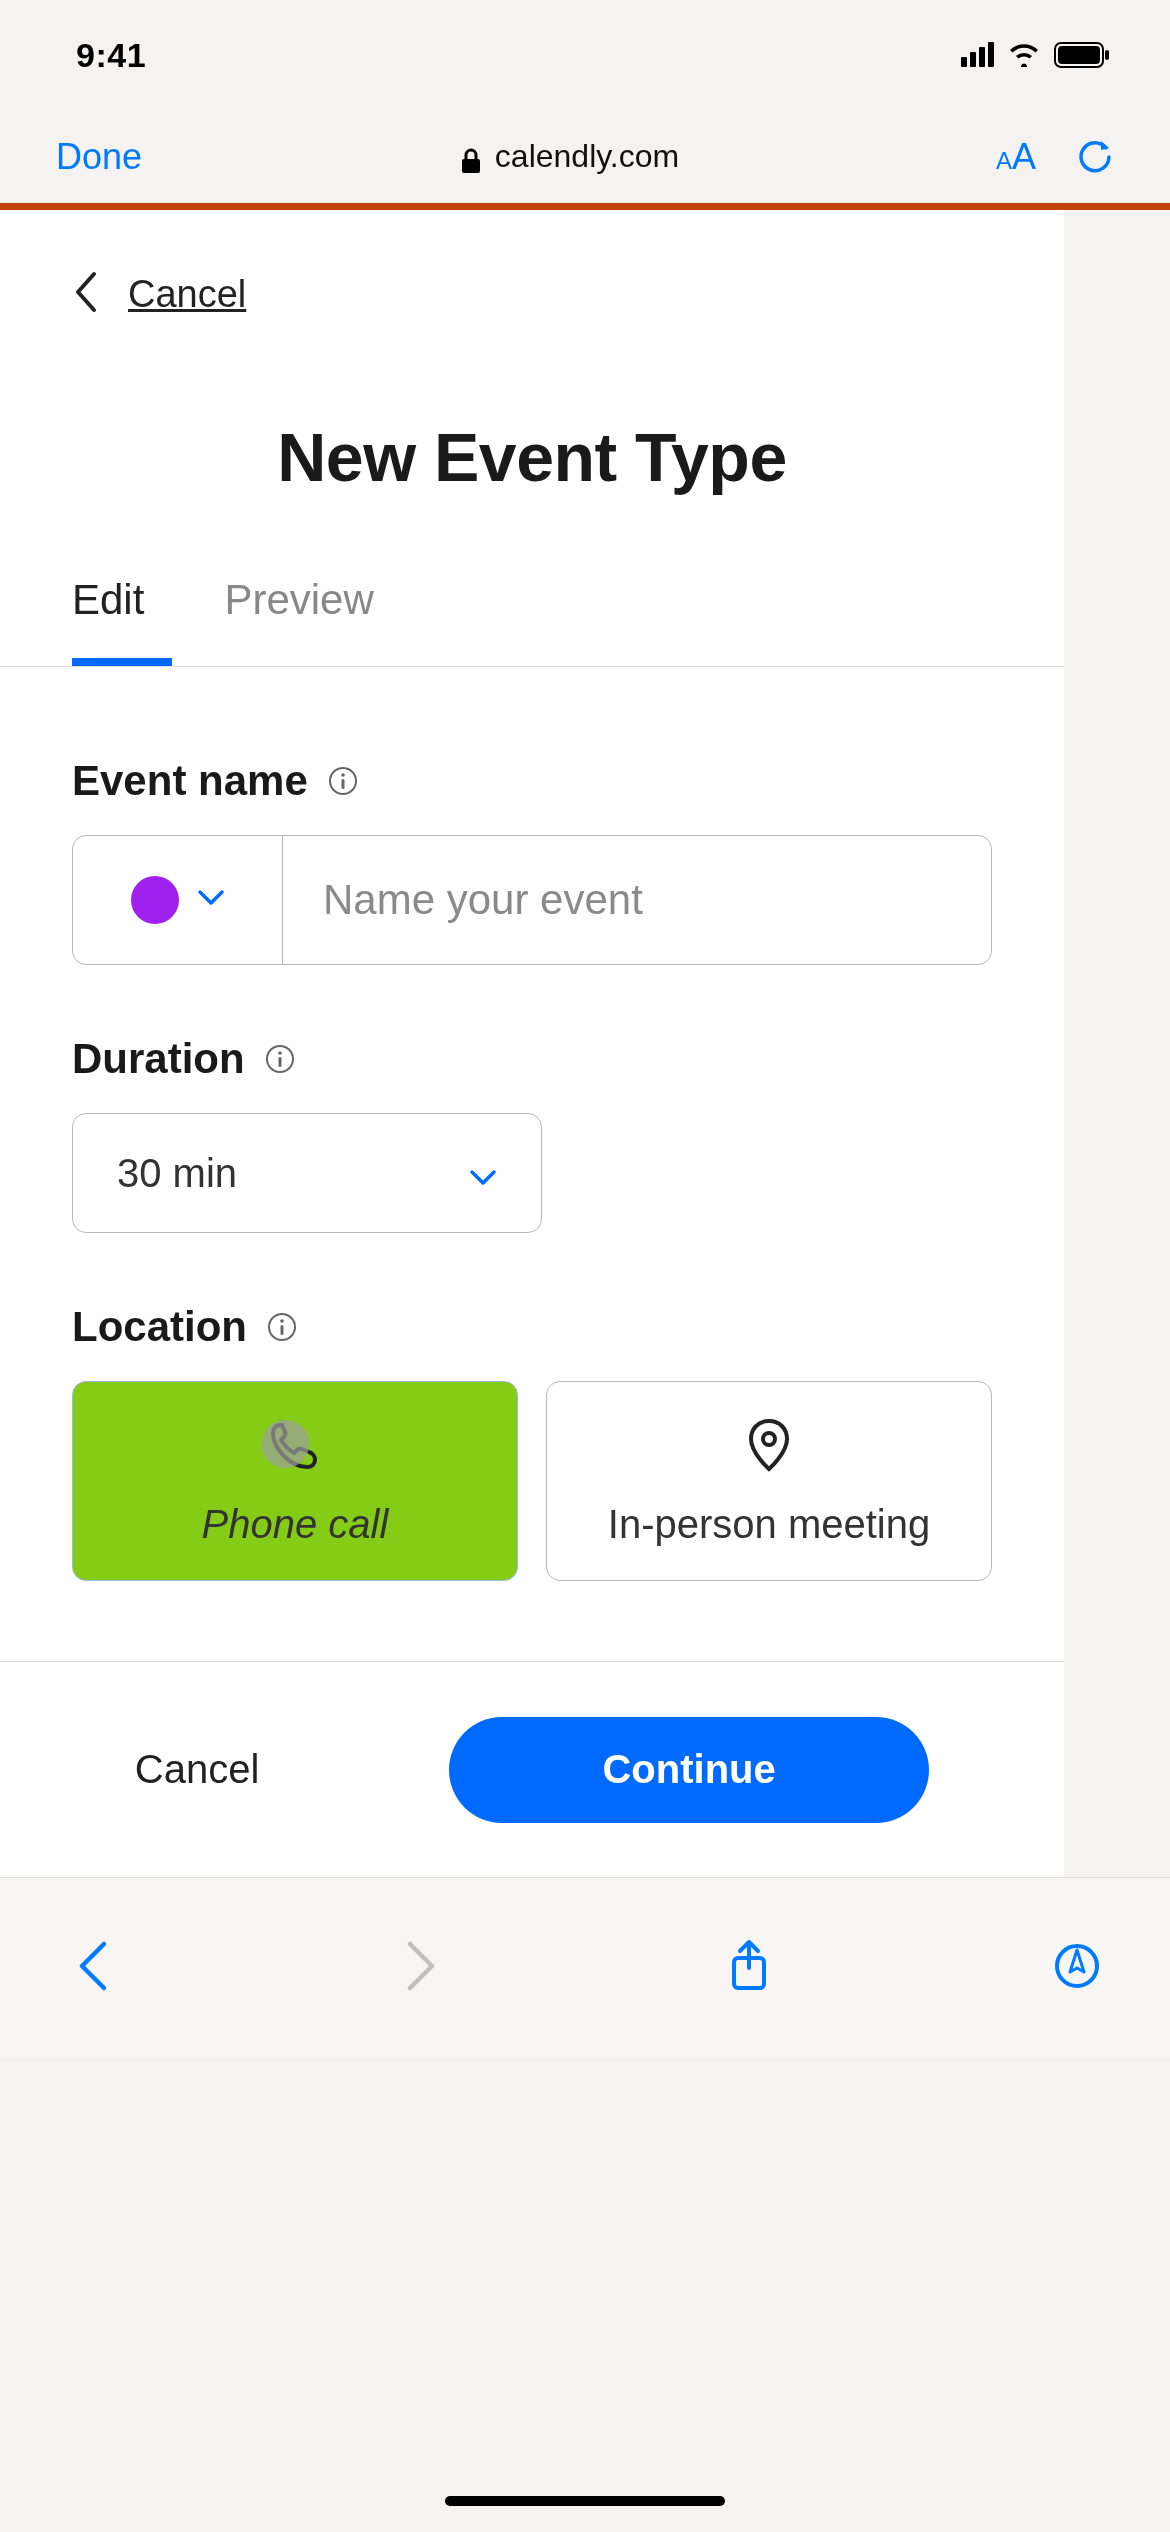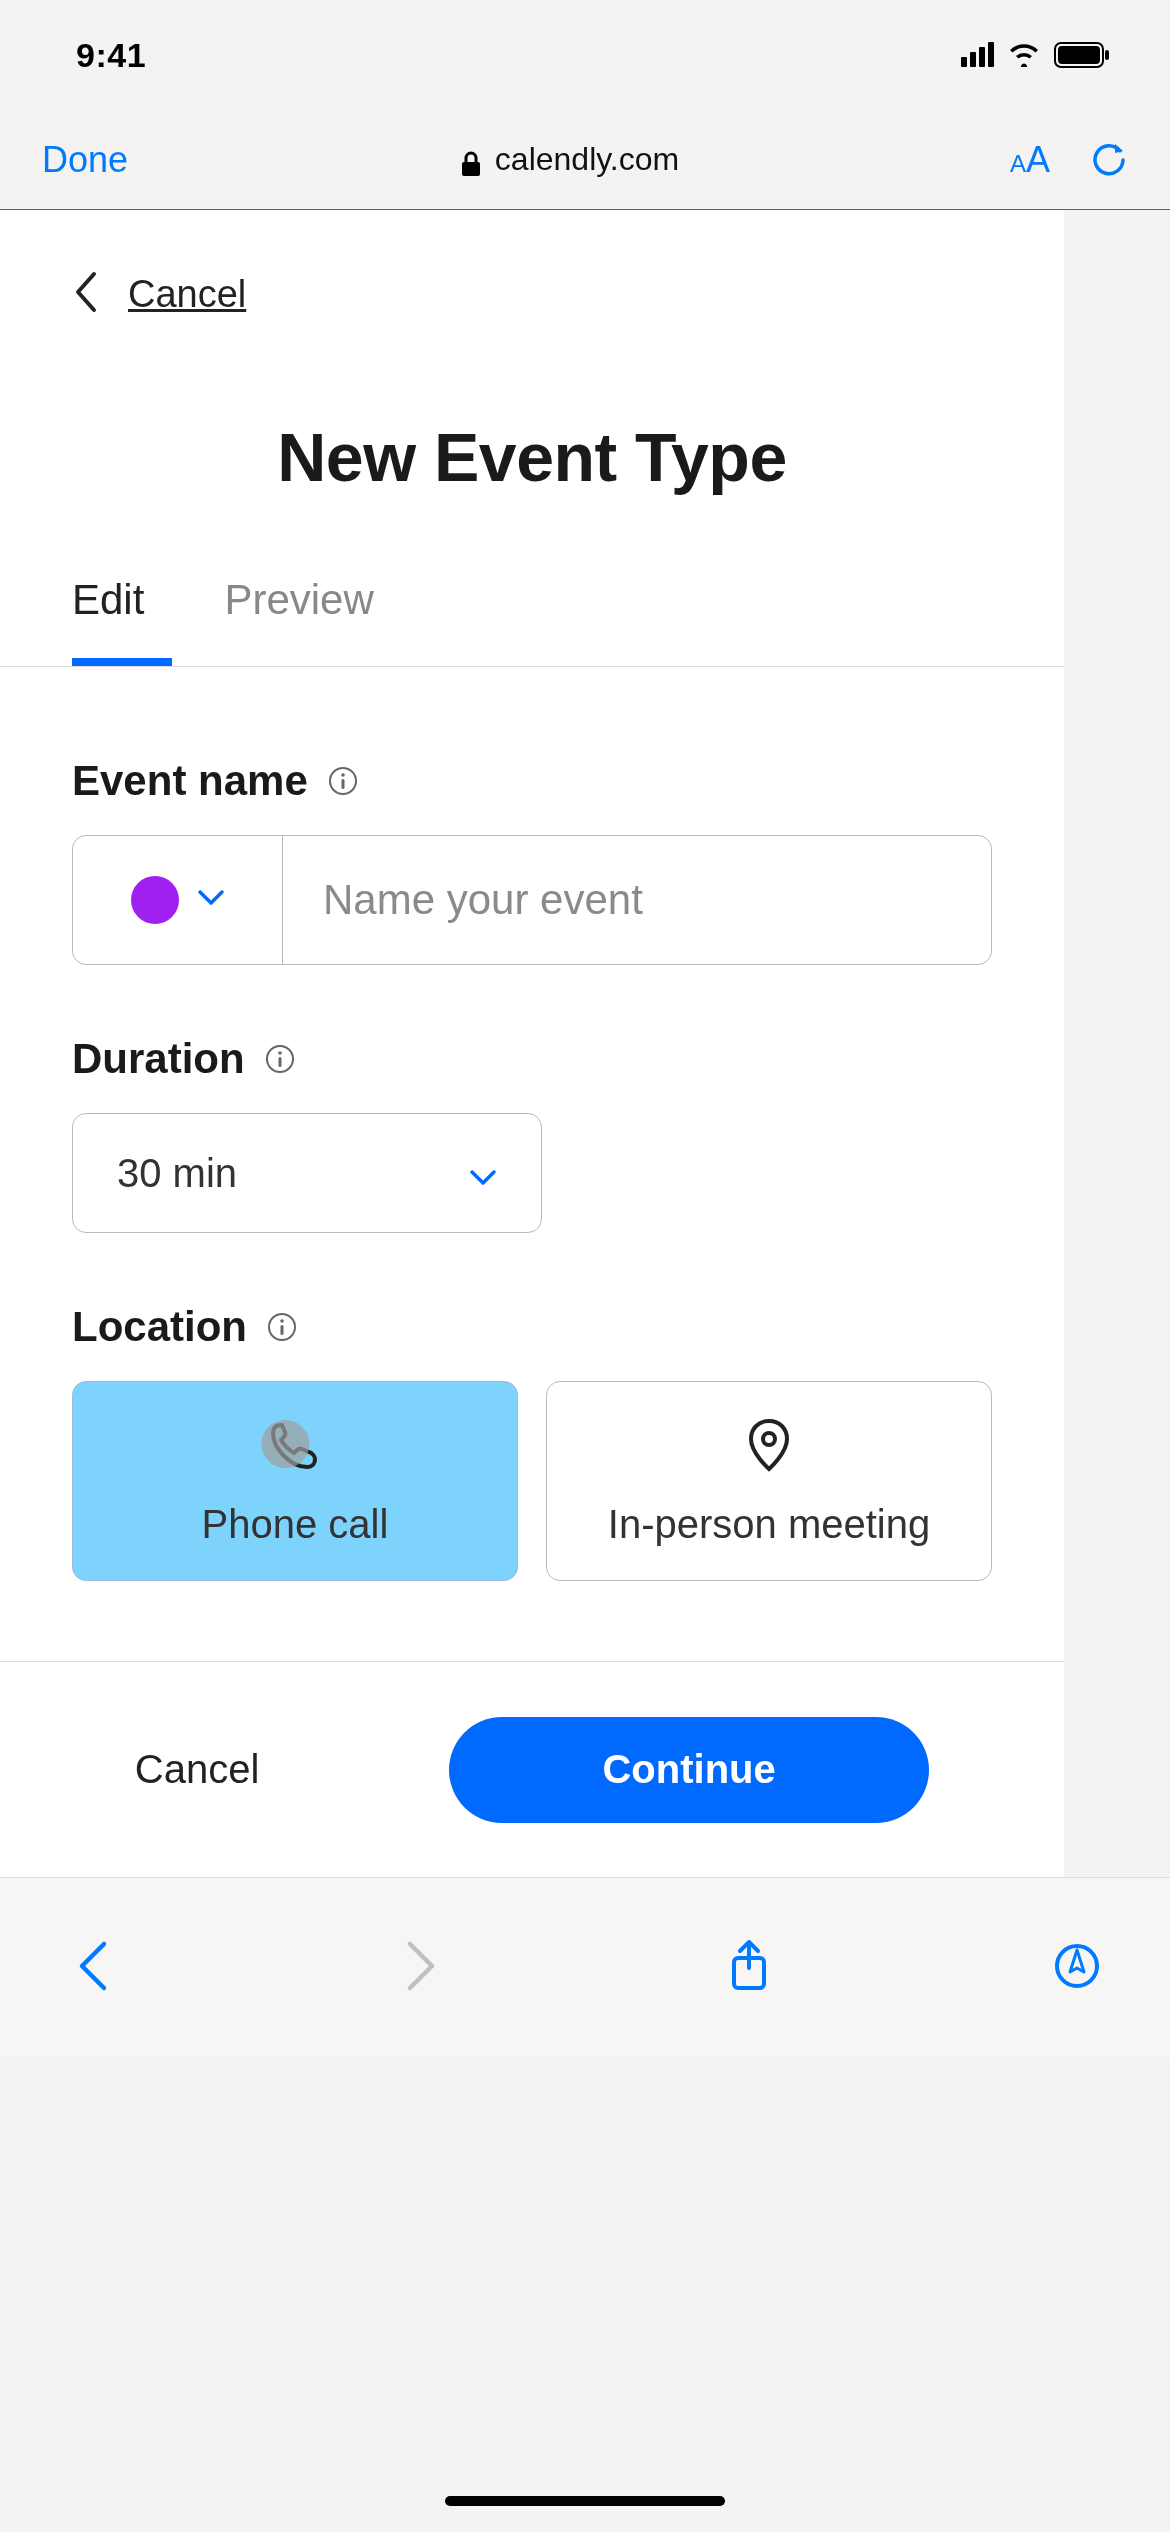--- a/index.html
+++ b/index.html
@@ -8,21 +8,21 @@
     .status-time { font-size: 34px; font-weight: 600; letter-spacing: 0.5px; }
     .status-right { display: flex; align-items: center; gap: 14px; }
     .cell-bars { display: flex; align-items: flex-end; gap: 3px; height: 24px; }
     .cell-bars span { width: 6px; background: #000; border-radius: 1px; }
     .cell-bars span:nth-child(1) { height: 10px; }
     .cell-bars span:nth-child(2) { height: 15px; }
     .cell-bars span:nth-child(3) { height: 20px; }
     .cell-bars span:nth-child(4) { height: 25px; }
     .wifi-svg { width: 32px; height: 24px; }
     .battery-svg { width: 56px; height: 26px; }
-    .browser-bar { height: 100px; display: flex; align-items: center; justify-content: space-between; padding: 0 42px; border-bottom: 1px solid #c2410c; }
+    .browser-bar { height: 100px; display: flex; align-items: center; justify-content: space-between; padding: 0 56px; border-bottom: 7px solid #c2410c; }
     .browser-done { font-size: 36px; color: #007aff; }
     .browser-center { display: flex; align-items: flex-end; gap: 12px; font-size: 32px; font-weight: 500; color: #111; }
     .lock-svg { width: 24px; height: 28px; }
     .browser-right { display: flex; align-items: center; gap: 40px; }
     .aa { font-weight: 500; color: #007aff; }
     .aa small { font-size: 24px; }
     .aa big { font-size: 36px; }
     .reload-svg { width: 38px; height: 38px; }
     .page { background: #fff; width: 934px; }
     .page-top { padding: 48px 72px 0 72px; }
@@ -41,21 +41,21 @@
     .name-row { display: flex; border: 1.5px solid #b9b9b9; border-radius: 14px; height: 130px; overflow: hidden; }
     .color-pick { width: 210px; border-right: 1.5px solid #b9b9b9; display: flex; align-items: center; justify-content: center; gap: 18px; }
     .color-dot { width: 48px; height: 48px; border-radius: 50%; background: #a020f0; }
     .chev-down-sm svg { width: 28px; height: 18px; }
     .name-input { flex: 1; border: none; outline: none; font-size: 42px; padding: 0 40px; color: #333; background: transparent; }
     .name-input::placeholder { color: #8a8a8a; }
     .field-block { margin-top: 70px; }
     .duration-select { border: 1.5px solid #b9b9b9; border-radius: 14px; height: 120px; width: 470px; display: flex; align-items: center; justify-content: space-between; padding: 0 44px; font-size: 40px; color: #333; }
     .loc-grid { display: grid; grid-template-columns: 1fr 1fr; gap: 28px; }
     .loc-card { border: 1.5px solid #b9b9b9; border-radius: 14px; height: 200px; display: flex; flex-direction: column; align-items: center; justify-content: center; gap: 18px; font-size: 40px; color: #333; position: relative; }
-    .loc-card.sel { background: #7dd3fc; border-color: #9fb8e0; }
+    .loc-card.sel { background: #84cc16; border-color: #9fb8e0; font-style: italic; }
     .loc-icon svg { width: 60px; height: 60px; }
     .loc-card.all { border: none; }
     .loc-card.all .chev-down-lg svg { width: 48px; height: 30px; }
     .footer-bar { border-top: 1px solid #dcdcdc; margin-top: 80px; height: 216px; display: flex; align-items: center; justify-content: space-around; padding: 0 40px; }
     .footer-cancel { font-size: 40px; color: #222; }
     .footer-continue { background: #0069ff; color: #fff; font-size: 40px; font-weight: 600; border-radius: 60px; height: 106px; width: 480px; display: flex; align-items: center; justify-content: center; }
     .safari-toolbar { height: 180px; background: #f7f6f5; border-top: 1px solid #dedddc; display: flex; align-items: center; justify-content: space-between; padding: 0 70px; }
     .tb-icon svg { width: 46px; height: 56px; }
     .tb-icon.disabled svg { opacity: 0.35; }
     .home-indicator { position: absolute; bottom: 26px; left: 50%; transform: translateX(-50%); width: 280px; height: 10px; border-radius: 6px; background: #000; }

